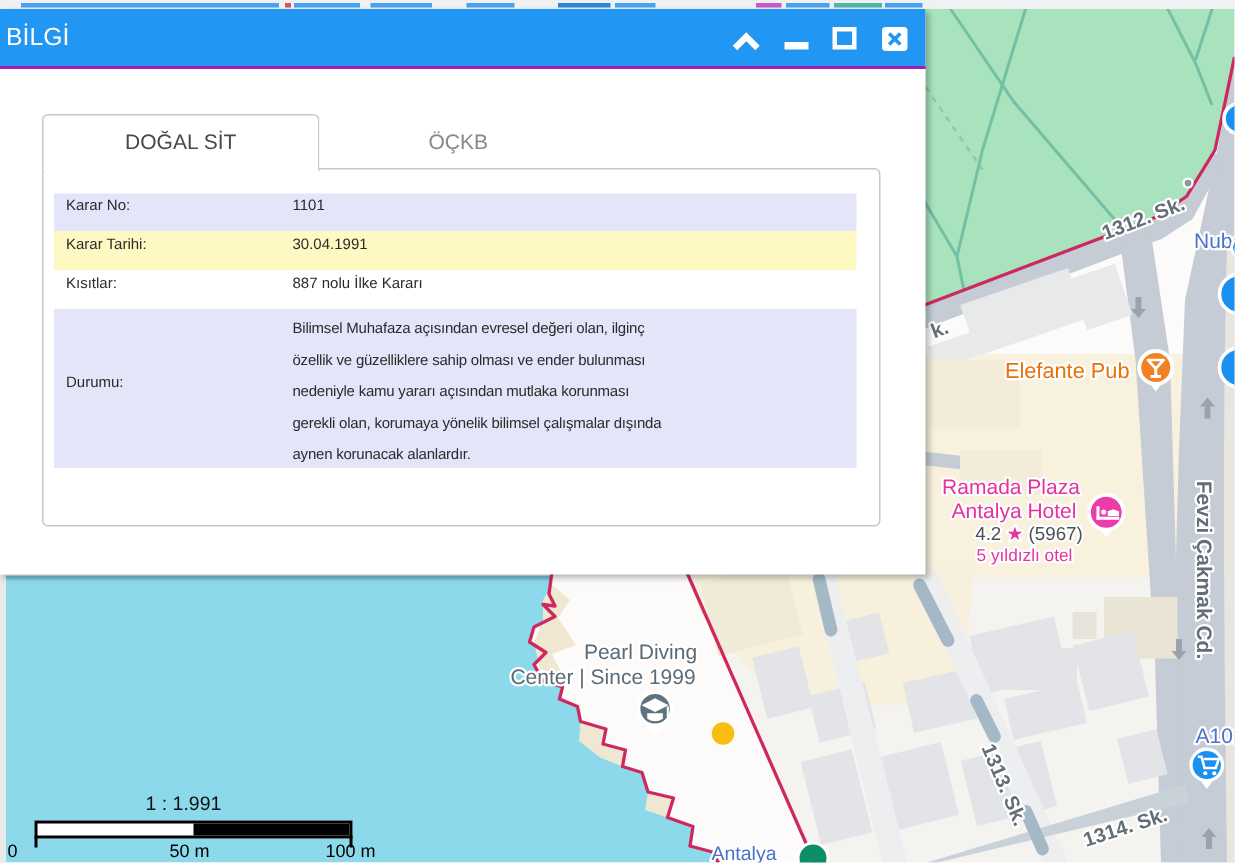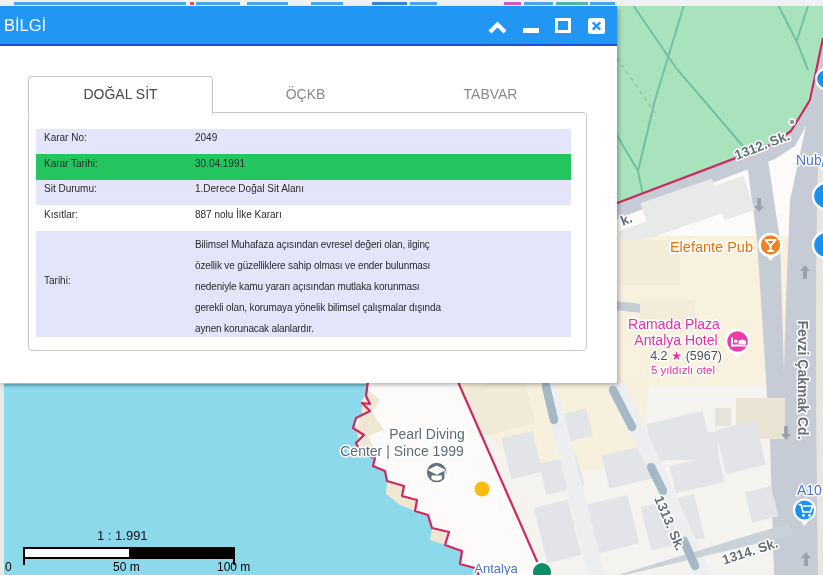--- a/index.html
+++ b/index.html
@@ -182,55 +182,50 @@
     <div class="abs" style="left:372px;top:2px;width:35px;height:3px;background:#2f86d6;"></div>
     <div class="abs" style="left:410px;top:2px;width:27px;height:3px;background:#49a3ee;"></div>
     <div class="abs" style="left:504px;top:2px;width:17px;height:3px;background:#c75bc7;"></div>
     <div class="abs" style="left:524px;top:2px;width:29px;height:3px;background:#49a3ee;"></div>
     <div class="abs" style="left:556px;top:2px;width:32px;height:3px;background:#52b5a8;"></div>
     <div class="abs" style="left:590px;top:2px;width:25px;height:3px;background:#49a3ee;"></div>
   </div>
 
   <div class="abs" style="left:0;top:6px;width:617px;height:377px;background:#ffffff;box-shadow:2px 2px 4px rgba(0,0,0,0.28);">
 
-    <div class="abs" style="left:0;top:0;width:617px;height:38px;background:#2196f2;border-bottom:2px solid #1d4ed8;">
+    <div class="abs" style="left:0;top:0;width:617px;height:38px;background:#2196f2;border-bottom:2px solid #a21caf;">
       <div class="abs" style="left:4px;top:0;height:38px;line-height:38px;color:#fff;font-size:16.5px;">BİLGİ</div>
 
       <svg class="abs" style="left:483px;top:10px;" width="124" height="20" viewBox="0 0 124 20">
         <path d="M7,16 L14.5,8.5 L22,16" fill="none" stroke="#fff" stroke-width="4.2"></path>
         <rect x="40" y="12" width="16" height="5" fill="#fff"></rect>
         <rect x="73.5" y="3.5" width="13" height="12" fill="none" stroke="#fff" stroke-width="3"></rect>
         <rect x="105" y="2" width="17" height="16" rx="2.5" fill="#fff"></rect>
         <path d="M109.8,6.3 L117.2,13.7 M117.2,6.3 L109.8,13.7" stroke="#2196f2" stroke-width="2.4"></path>
       </svg>
     </div>
 
     <div class="abs" style="left:28px;top:106px;width:557px;height:237px;border:1px solid #c8c8c8;border-radius:4px;background:#fff;"></div>
     <div class="abs" style="left:28px;top:70px;width:183px;height:37px;background:#fff;border:1px solid #c8c8c8;border-bottom:none;border-radius:4px 4px 0 0;"></div>
     <div class="abs" style="left:213px;top:70px;width:185px;height:36px;line-height:36px;text-align:center;font-size:14px;color:#8a8a8a;">ÖÇKB</div>
     <div class="abs" style="left:28px;top:70px;width:185px;height:36px;line-height:36px;text-align:center;font-size:14px;color:#484851;">DOĞAL SİT</div>
-    <div class="abs" style="left:398px;top:70px;width:185px;height:36px;line-height:36px;text-align:center;font-size:14px;color:#8a8a8a;">TABVAR</div>
 
     <div class="abs" style="left:36px;top:123px;width:535px;font-size:10px;color:#2b2b2b;">
       <div style="position:relative;height:25px;background:#e4e5f8;">
         <span style="position:absolute;left:8px;top:3px;">Karar No:</span>
-          <span style="position:absolute;left:159px;top:3px;">2049</span>
-      </div>
-      <div style="position:relative;height:26px;background:#22c55e;">
+          <span style="position:absolute;left:159px;top:3px;">1101</span>
+      </div>
+      <div style="position:relative;height:26px;background:#fef9c3;">
         <span style="position:absolute;left:8px;top:4px;">Karar Tarihi:</span>
           <span style="position:absolute;left:159px;top:4px;">30.04.1991</span>
-      </div>
-      <div style="position:relative;height:25px;background:#e4e5f8;">
-        <span style="position:absolute;left:8px;top:3px;">Sit Durumu:</span>
-          <span style="position:absolute;left:159px;top:3px;">1.Derece Doğal Sit Alanı</span>
       </div>
       <div style="position:relative;height:26px;background:#fff;">
         <span style="position:absolute;left:8px;top:4px;">Kısıtlar:</span>
           <span style="position:absolute;left:159px;top:4px;">887 nolu İlke Kararı</span>
       </div>
       <div style="position:relative;height:106px;background:#e4e5f8;">
-        <span style="position:absolute;left:8px;top:44px;">Tarihi:</span>
+        <span style="position:absolute;left:8px;top:44px;">Durumu:</span>
         <div style="position:absolute;left:159px;top:3px;line-height:21px;white-space:nowrap;letter-spacing:-0.15px;">Bilimsel Muhafaza açısından evresel değeri olan, ilginç<br>özellik ve güzelliklere sahip olması ve ender bulunması<br>nedeniyle kamu yararı açısından mutlaka korunması<br>gerekli olan, korumaya yönelik bilimsel çalışmalar dışında<br>aynen korunacak alanlardır.</div>
       </div>
     </div>
   </div>
 
 </div>
 
 </body></html>

